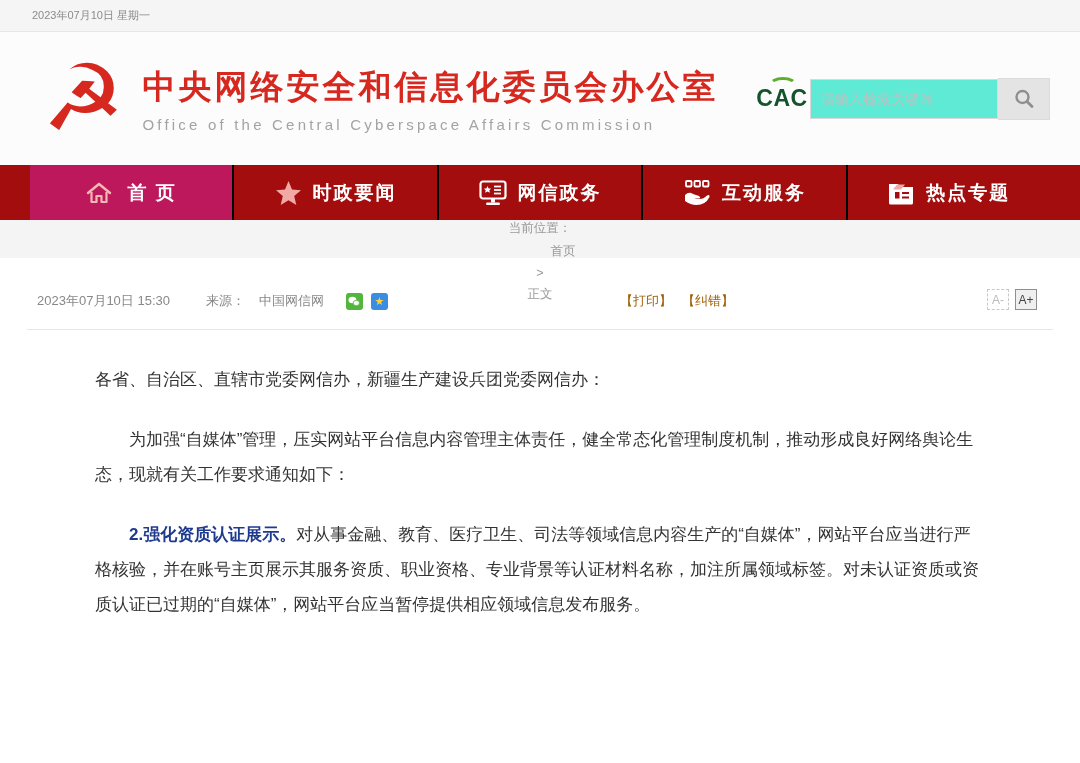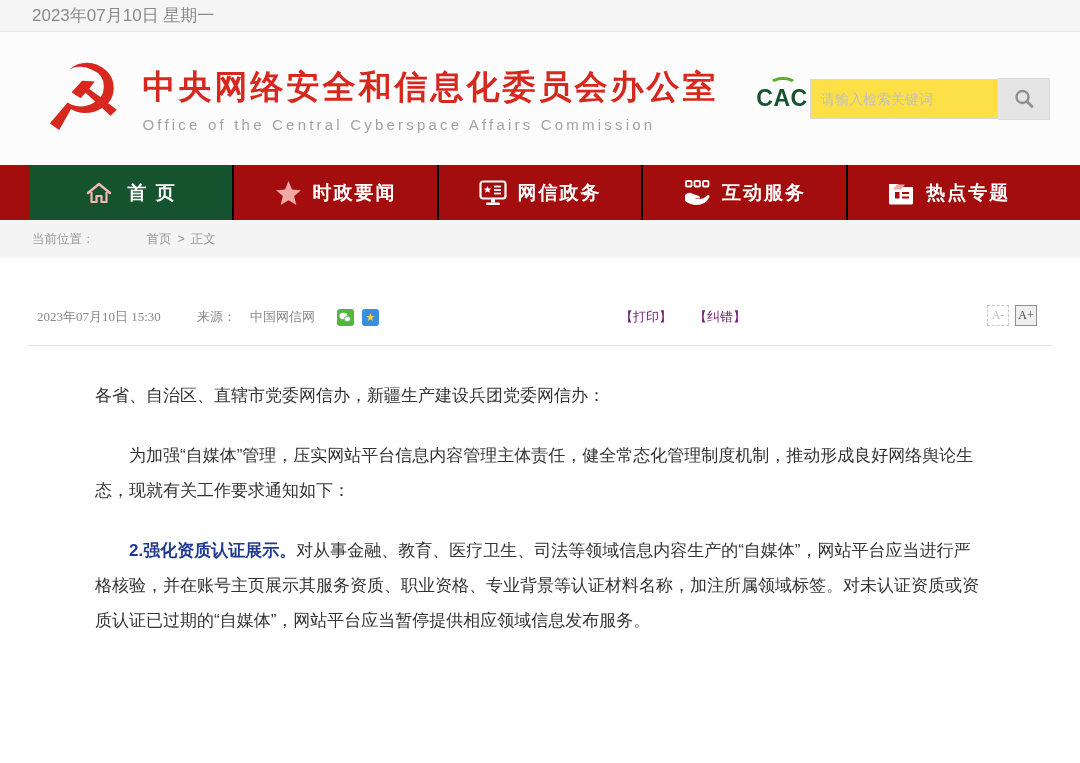--- a/index.html
+++ b/index.html
@@ -2,71 +2,71 @@
 <html><head>
 <meta charset="utf-8">
 <style>
   * { margin:0; padding:0; box-sizing:border-box; }
   html,body { width:1080px; height:763px; overflow:hidden; background:#fff;
     font-family:"Liberation Sans","DejaVu Sans",sans-serif; }
 
   
   .topbar { height:32px; background:#f5f5f5; border-bottom:1px solid #e7e7e7;
     display:flex; align-items:center; justify-content:space-between; padding:0 32px;
-    font-size:17px; color:#8a8a8a; }
+    font-size:11px; color:#8a8a8a; }
   .topbar-links { display:flex; gap:34px; }
   .topbar-links span { cursor:pointer; }
 
   
   .header { height:133px; background:#fcfcfc; display:flex; align-items:center; padding:0 30px; }
   .emblem { font-size:92px; line-height:92px; color:#d7281f; margin:0 18px 0 12px;
     font-family:"DejaVu Sans",sans-serif; }
   .site-title { display:flex; flex-direction:column; justify-content:center; }
   .site-title .cn { font-size:33px; font-weight:bold; color:#d7281f; letter-spacing:3px; }
   .site-title .en { font-size:15px; color:#a3a3a3; letter-spacing:3.2px; margin-top:6px; }
   .search-area { margin-left:auto; display:flex; align-items:center; height:42px; }
   .cac-logo { position:relative; width:56px; text-align:center; font-weight:bold;
     font-size:23px; color:#14532d; letter-spacing:0.5px; }
   .cac-arc { position:absolute; left:15px; top:-8px; width:28px; height:16px;
     border:3px solid transparent; border-top-color:#5fae2b; border-radius:50%; }
-  .search-input { width:188px; height:40px; border:1px solid #d9d9d9; background:#fde047;
+  .search-input { width:188px; height:40px; border:1px solid #d9d9d9; background:#5eead4;
     padding:0 10px; font-size:14px; color:#555; outline:none; }
   .search-input::placeholder { color:#c0c0c0; }
   .search-btn { width:52px; height:42px; background:#e4e4e4; border:1px solid #dadada;
     border-left:none; display:flex; align-items:center; justify-content:center; cursor:pointer; }
 
   
   .nav { height:55px; background:#a30d0d; }
   .nav-inner { height:55px; margin:0 30px; display:flex; }
   .nav-item { flex:1; display:flex; align-items:center; justify-content:center; gap:11px;
     color:#fff; font-size:19px; font-weight:bold; letter-spacing:2px; cursor:pointer;
     border-left:2px solid #000000; }
   .nav-item:first-child { border-left:none; }
-  .nav-item.active { background:#14532d;gap:16px; }
+  .nav-item.active { background:#be185d;gap:16px; }
   .nav-item svg { display:block; }
 
   
   .crumb { height:38px; background:#f4f4f4; display:flex; align-items:center;
-    padding:0 32px; font-size:12.5px; color:#999; gap:6px; }
+    padding:0 32px; font-size:12.5px; color:#999; gap:6px;flex-direction:column; }
   .crumb .link { cursor:pointer;margin-left:46px; }
 
   
   .article { background:#fff; }
   .article-title { text-align:center; font-size:22px; font-weight:bold; color:#333;
     margin-top:44px; letter-spacing:1px; }
-  .meta { position:relative; height:26px; margin-top:47px; font-size:13px; color:#888;font-family:Liberation Serif, serif; }
+  .meta { position:relative; height:26px; margin-top:31px; font-size:13px; color:#888; }
   .meta-left { position:absolute; left:37px; top:3px; display:flex; align-items:center; gap:8px; }
   .meta-date { margin-right:28px; }
   .meta-source-label { margin-right:6px; }
   .meta-source { margin-right:14px; }
   .share-ico { width:17px; height:17px; border-radius:3px; display:inline-flex;
     align-items:center; justify-content:center; cursor:pointer; }
   .share-wechat { background:#52b63c; }
   .share-qzone { background:#3a8de0; color:#ffd23c; font-size:11px; line-height:11px; }
-  .meta-print { position:absolute; left:620px; top:3px; display:flex; gap:22px; color:#701a75;align-items:center; }
+  .meta-print { position:absolute; left:620px; top:3px; display:flex; gap:10px; color:#a16207;align-items:center; }
   .meta-print span { cursor:pointer; }
   .font-btns { position:absolute; right:43px; top:0; display:flex; gap:6px; }
   .fbtn { width:22px; height:21px; font-size:12px; display:flex; align-items:center;
     justify-content:center; cursor:pointer; }
   .fbtn.minus { border:1px dashed #c9c9c9; color:#bbb; background:#fff; }
   .fbtn.plus  { border:1px solid #8f8f8f; color:#444; background:#efefef; }
   .divider { height:1px; background:#e6e6e6; margin:14px 27px 0; }
 
   .body-text { padding:32px 95px 0; font-size:17px; color:#333; }
   .para { line-height:35px; margin-bottom:25px; }

